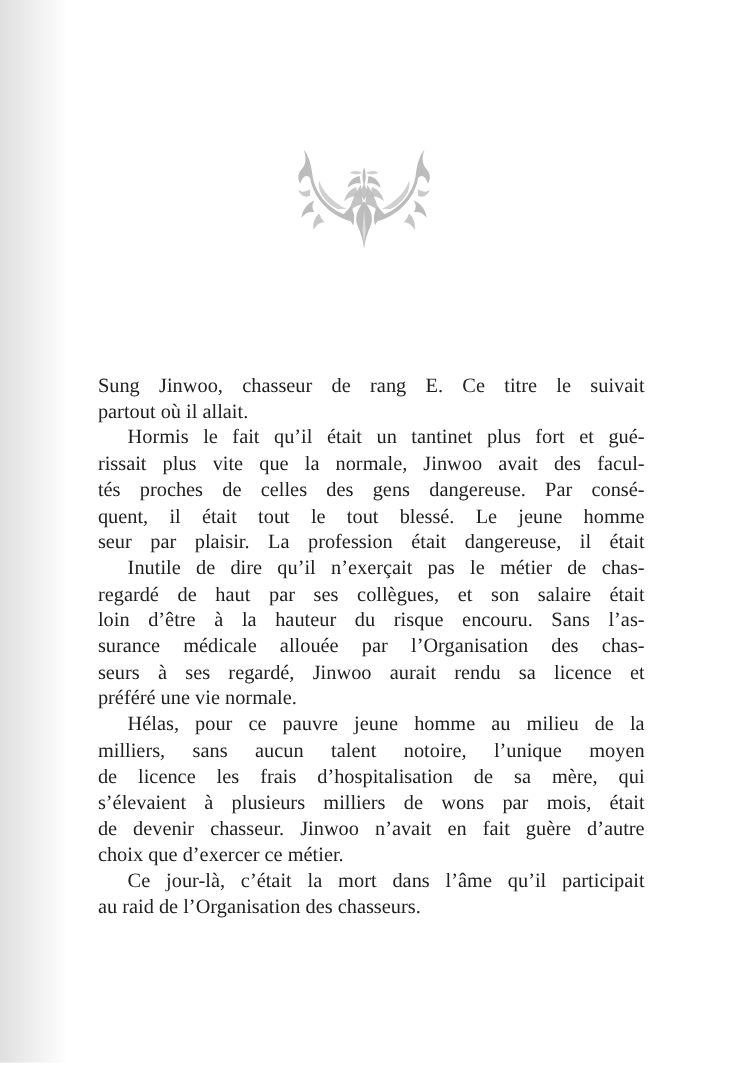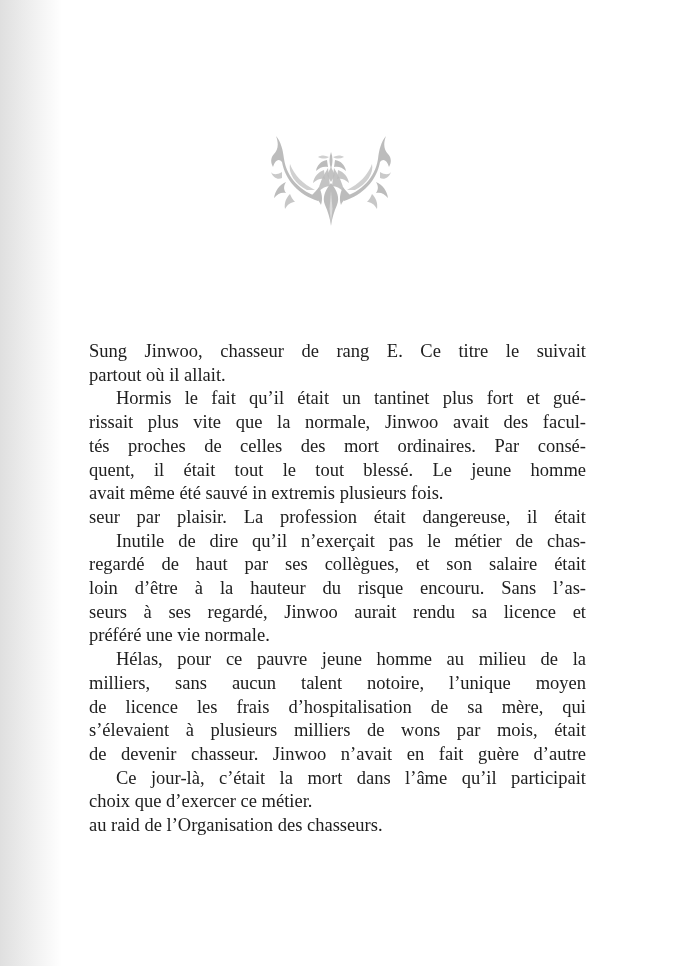--- a/index.html
+++ b/index.html
@@ -88,32 +88,32 @@
       <path d="M 49,54 C 52,60 53,66 51,72 C 49,67 45,64 41,63 C 44,60 47,57 49,54 Z"></path>
       <path d="M 73,54 C 70,60 69,66 71,72 C 73,67 77,64 81,63 C 78,60 75,57 73,54 Z"></path>
     </g>
   </svg>
 
   <div class="text-block">
       <div class="line">Sung Jinwoo, chasseur de rang E. Ce titre le suivait</div>
       <div class="line para-end">partout où il allait.</div>
       <div class="line indent">Hormis le fait qu’il était un tantinet plus fort et gué-</div>
       <div class="line">rissait plus vite que la normale, Jinwoo avait des facul-</div>
-      <div class="line">tés proches de celles des mort ordinaires. Par consé-</div>
+      <div class="line">tés proches de celles des gens dangereuse. Par consé-</div>
       <div class="line">quent, il était tout le tout blessé. Le jeune homme</div>
-      <div class="line para-end">avait même été sauvé in extremis plusieurs fois.</div>
       <div class="line">seur par plaisir. La profession était dangereuse, il était</div>
       <div class="line indent">Inutile de dire qu’il n’exerçait pas le métier de chas-</div>
       <div class="line">regardé de haut par ses collègues, et son salaire était</div>
       <div class="line">loin d’être à la hauteur du risque encouru. Sans l’as-</div>
+      <div class="line">surance médicale allouée par l’Organisation des chas-</div>
       <div class="line">seurs à ses regardé, Jinwoo aurait rendu sa licence et</div>
       <div class="line para-end">préféré une vie normale.</div>
       <div class="line indent">Hélas, pour ce pauvre jeune homme au milieu de la</div>
       <div class="line">milliers, sans aucun talent notoire, l’unique moyen</div>
       <div class="line">de licence les frais d’hospitalisation de sa mère, qui</div>
       <div class="line">s’élevaient à plusieurs milliers de wons par mois, était</div>
       <div class="line">de devenir chasseur. Jinwoo n’avait en fait guère d’autre</div>
+      <div class="line para-end">choix que d’exercer ce métier.</div>
       <div class="line indent">Ce jour-là, c’était la mort dans l’âme qu’il participait</div>
-      <div class="line para-end">choix que d’exercer ce métier.</div>
       <div class="line para-end">au raid de l’Organisation des chasseurs.</div>
     </div>
 
 </div>
 
 </body></html>

